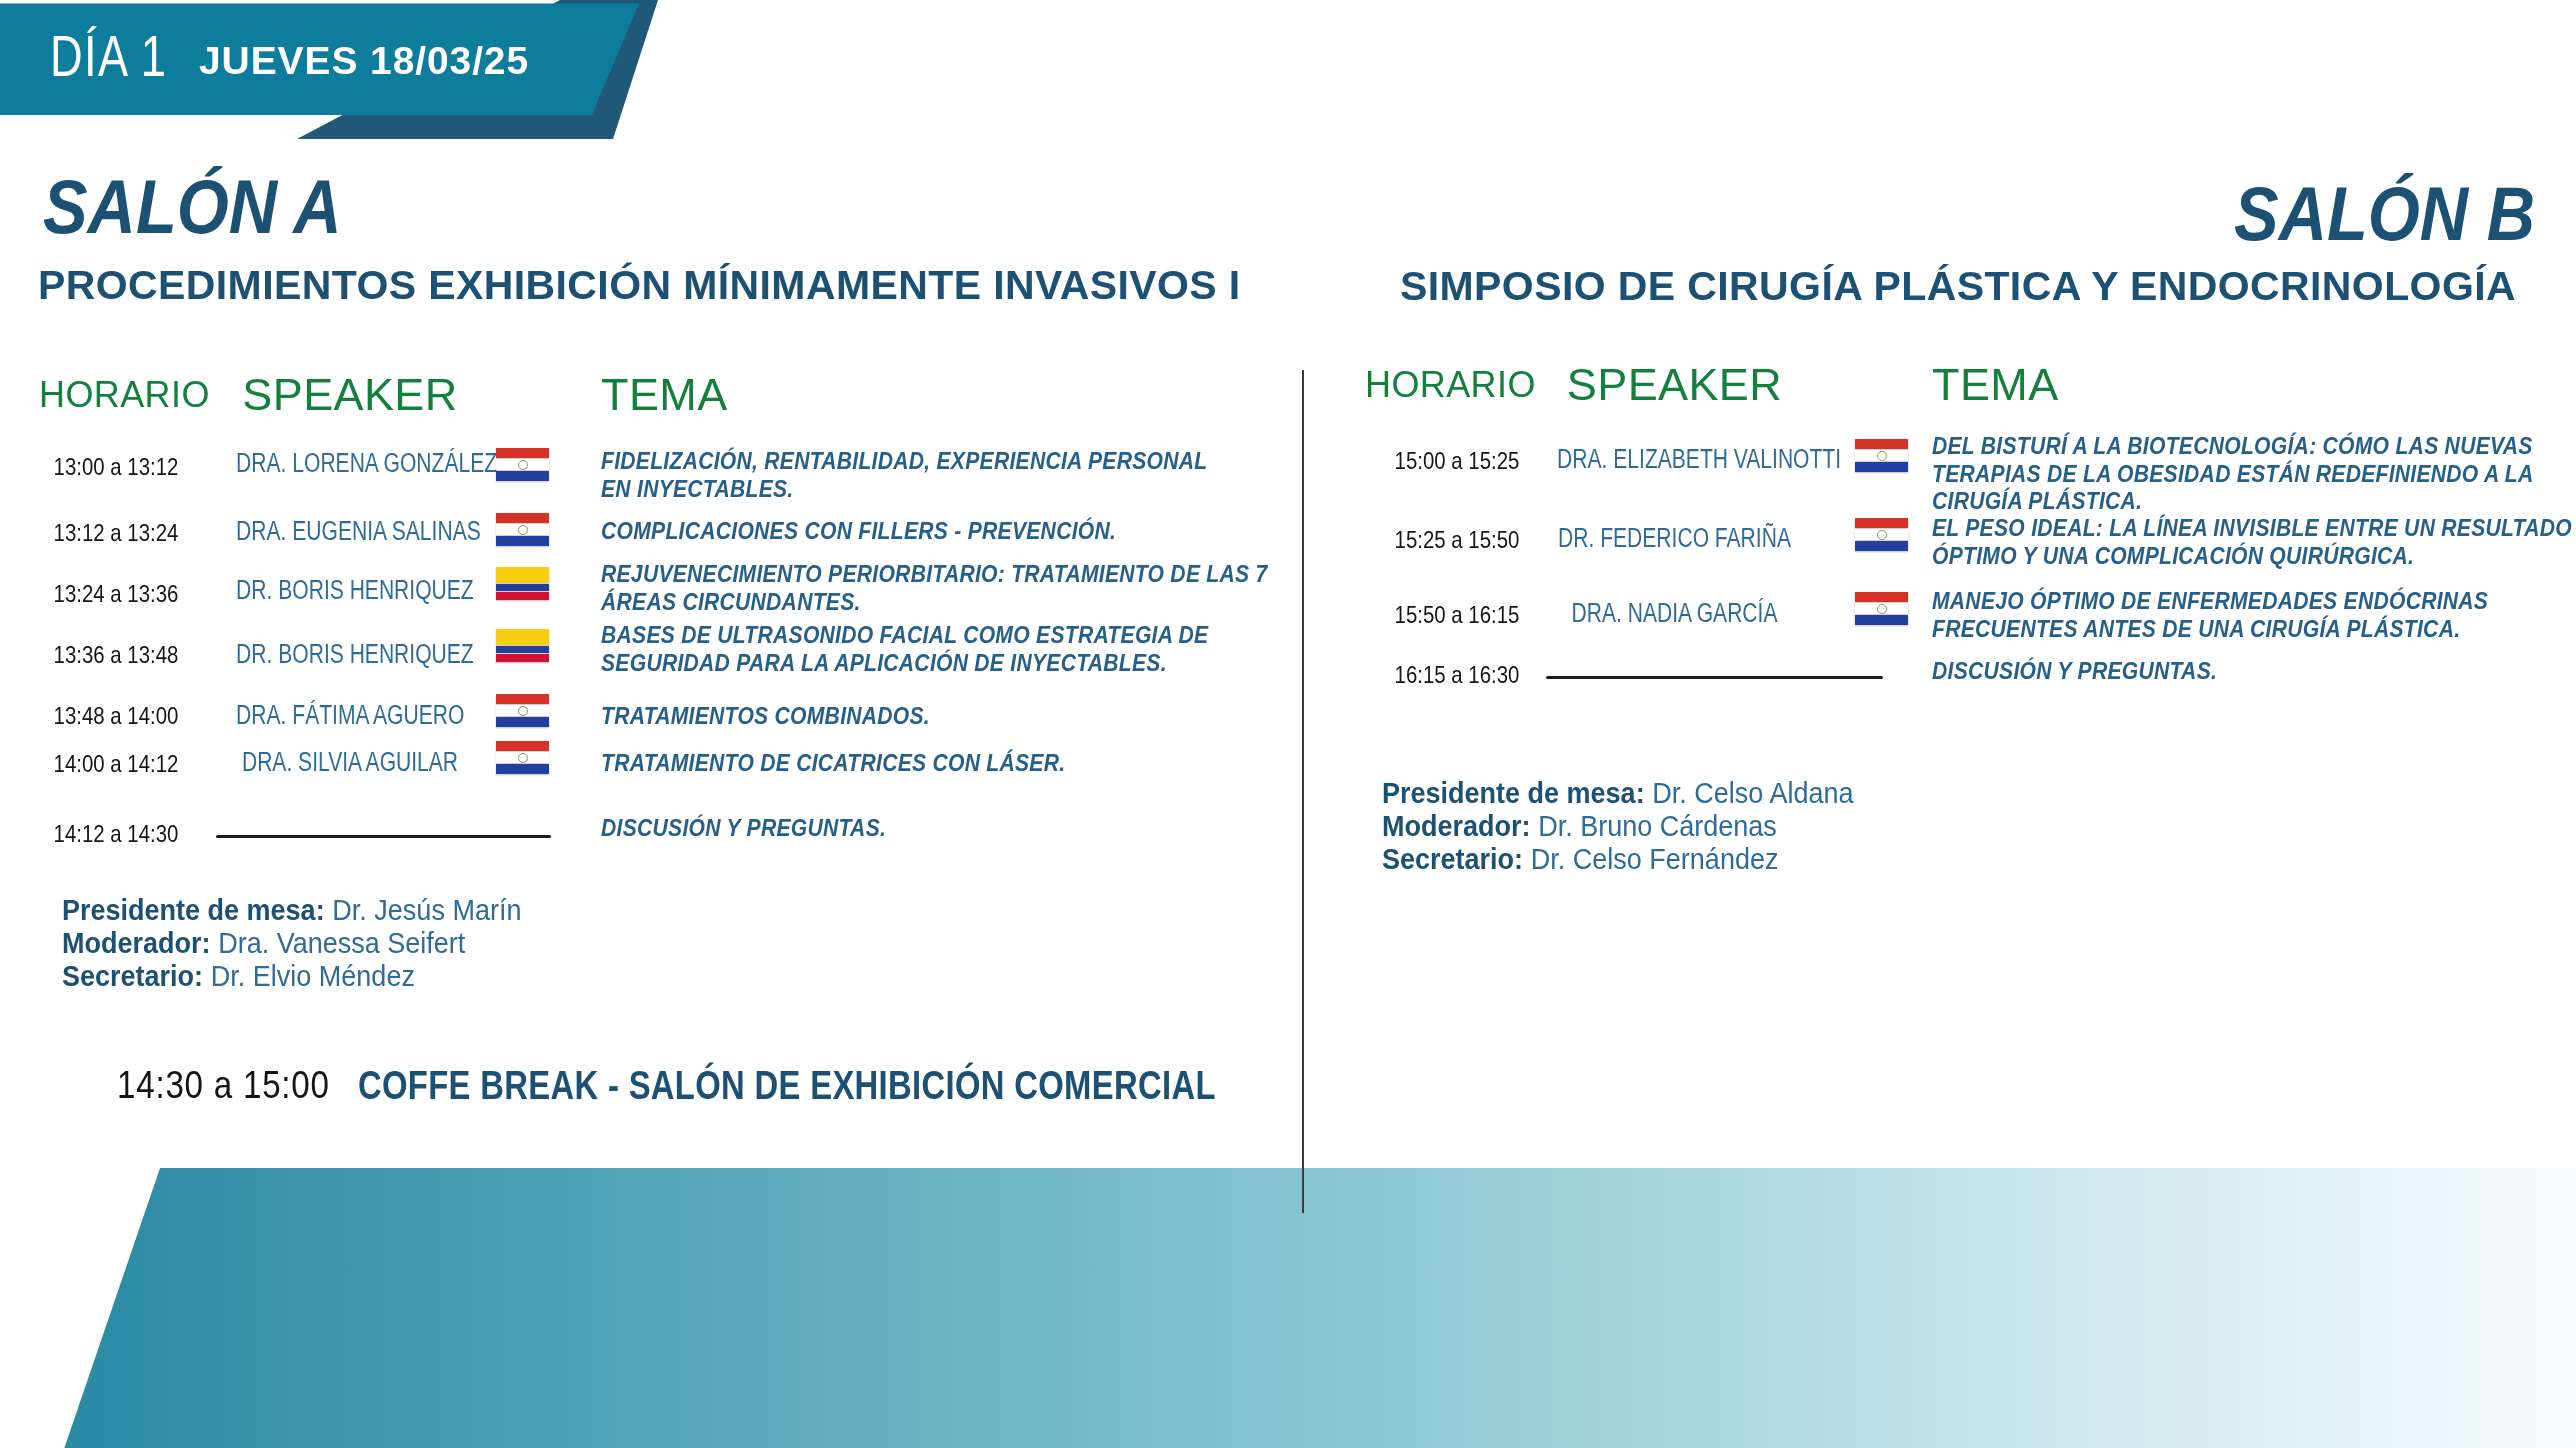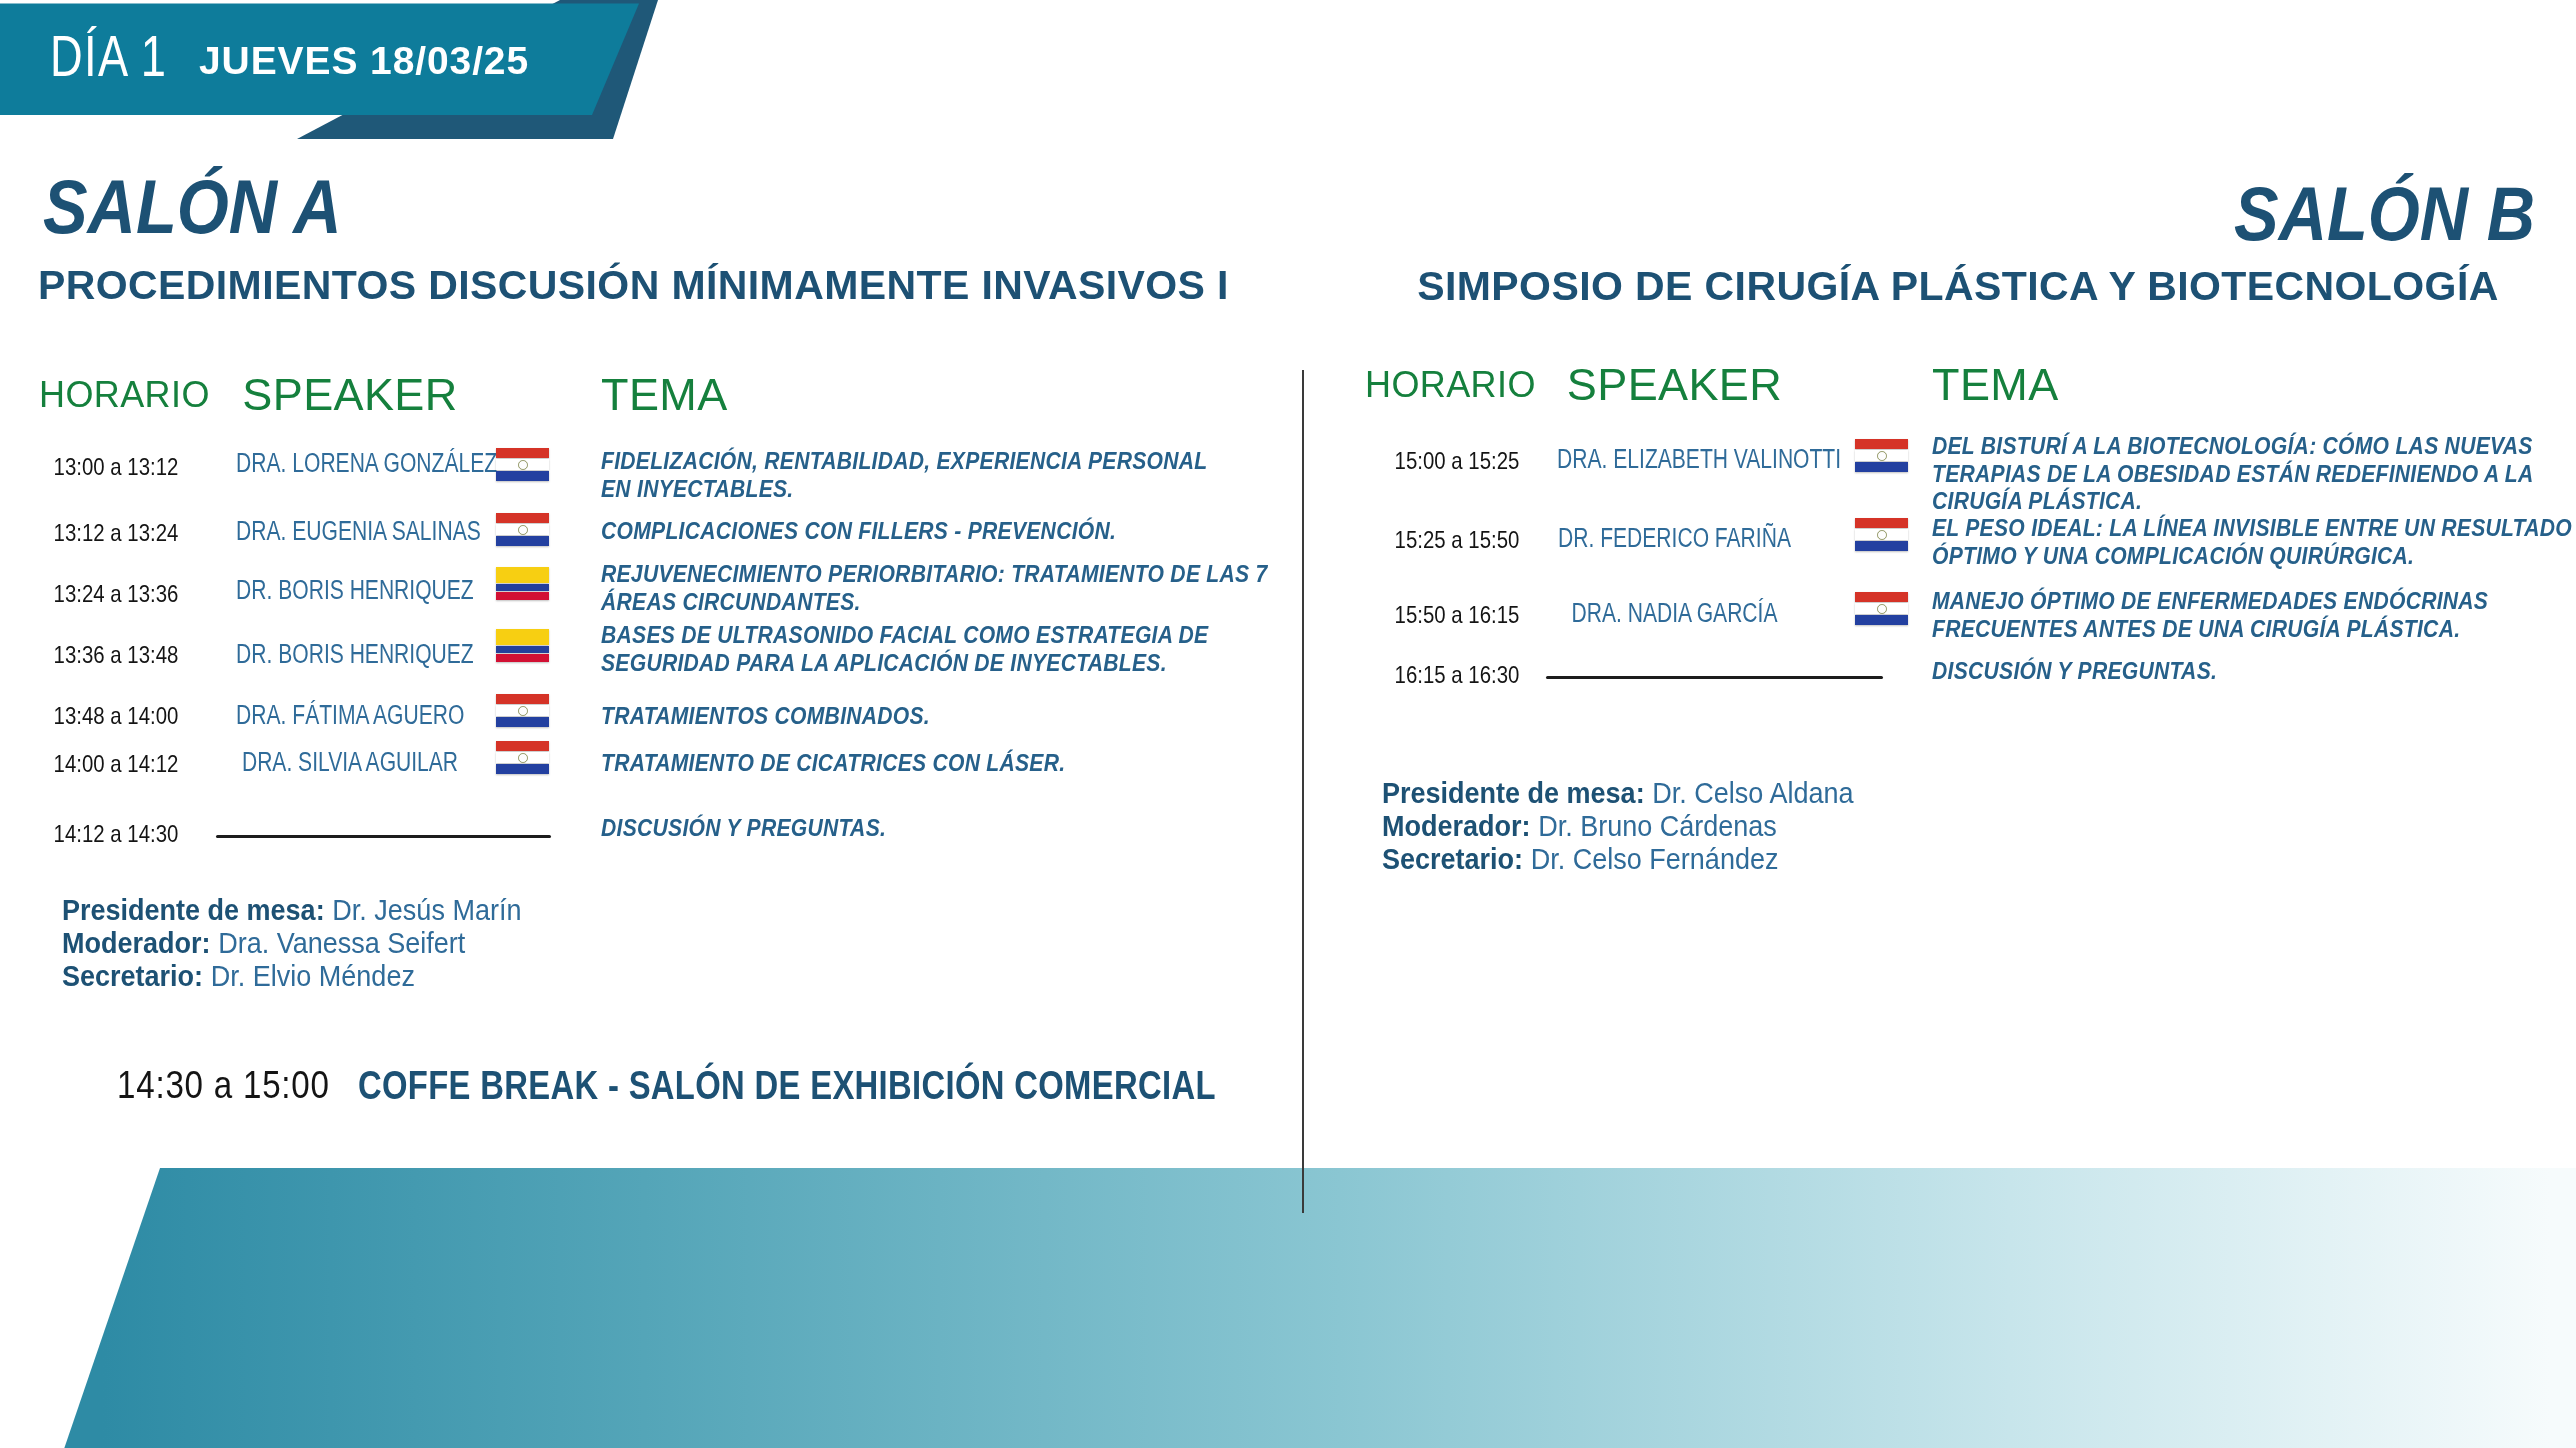--- a/index.html
+++ b/index.html
@@ -83,21 +83,21 @@
   <div class="banner-navy"></div>
   <div class="banner-teal"></div>
   <span class="day-label">DÍA 1</span>
   <span class="date-label">JUEVES 18/03/25</span>
 
   <div class="bottom-band"></div>
 
   <div class="divider"></div>
 
   <div class="salon-title title-a">SALÓN A</div>
-  <div class="salon-subtitle subtitle-a">PROCEDIMIENTOS DISCUSIÓN MÍNIMAMENTE INVASIVOS I</div>
+  <div class="salon-subtitle subtitle-a">PROCEDIMIENTOS EXHIBICIÓN MÍNIMAMENTE INVASIVOS I</div>
 
   <div class="colhead small" style="left:39px;top:374px;">HORARIO</div>
   <div class="colhead big head-speaker-a">SPEAKER</div>
   <div class="colhead big" style="left:601px;top:369px;">TEMA</div>
 
   <div class="cell time" style="left:26px;top:453px;">13:00 a 13:12</div>
   <div class="cell speaker" style="left:204px;top:448px;">DRA. LORENA GONZÁLEZ</div>
   <div class="flag" style="left:496px;top:448px;">
       <div class="stripe" style="background: rgb(213, 51, 39); height: 10.3px;"></div>
       <div class="stripe" style="background: rgb(255, 255, 255); height: 10.3px;">
@@ -174,21 +174,21 @@
     </div>
     <div class="board-line">
       <span class="board-label">Secretario:</span><span class="board-value">Dr. Elvio Méndez</span>
     </div>
   </div>
 
   <div class="coffee-time">14:30 a 15:00</div>
   <div class="coffee-label">COFFE BREAK - SALÓN DE EXHIBICIÓN COMERCIAL</div>
 
   <div class="salon-title title-b">SALÓN B</div>
-  <div class="salon-subtitle subtitle-b">SIMPOSIO DE CIRUGÍA PLÁSTICA Y BIOTECNOLOGÍA</div>
+  <div class="salon-subtitle subtitle-b">SIMPOSIO DE CIRUGÍA PLÁSTICA Y ENDOCRINOLOGÍA</div>
 
   <div class="colhead small" style="left:1365px;top:364px;">HORARIO</div>
   <div class="colhead big head-speaker-b">SPEAKER</div>
   <div class="colhead big" style="left:1932px;top:359px;">TEMA</div>
 
   <div class="cell time" style="left:1367px;top:447px;">15:00 a 15:25</div>
   <div class="cell speaker speaker-b" style="left:1524px;top:444px;">DRA. ELIZABETH VALINOTTI</div>
   <div class="flag" style="left:1855px;top:439px;">
       <div class="stripe" style="background: rgb(213, 51, 39); height: 10.3px;"></div>
       <div class="stripe" style="background: rgb(255, 255, 255); height: 10.3px;">

